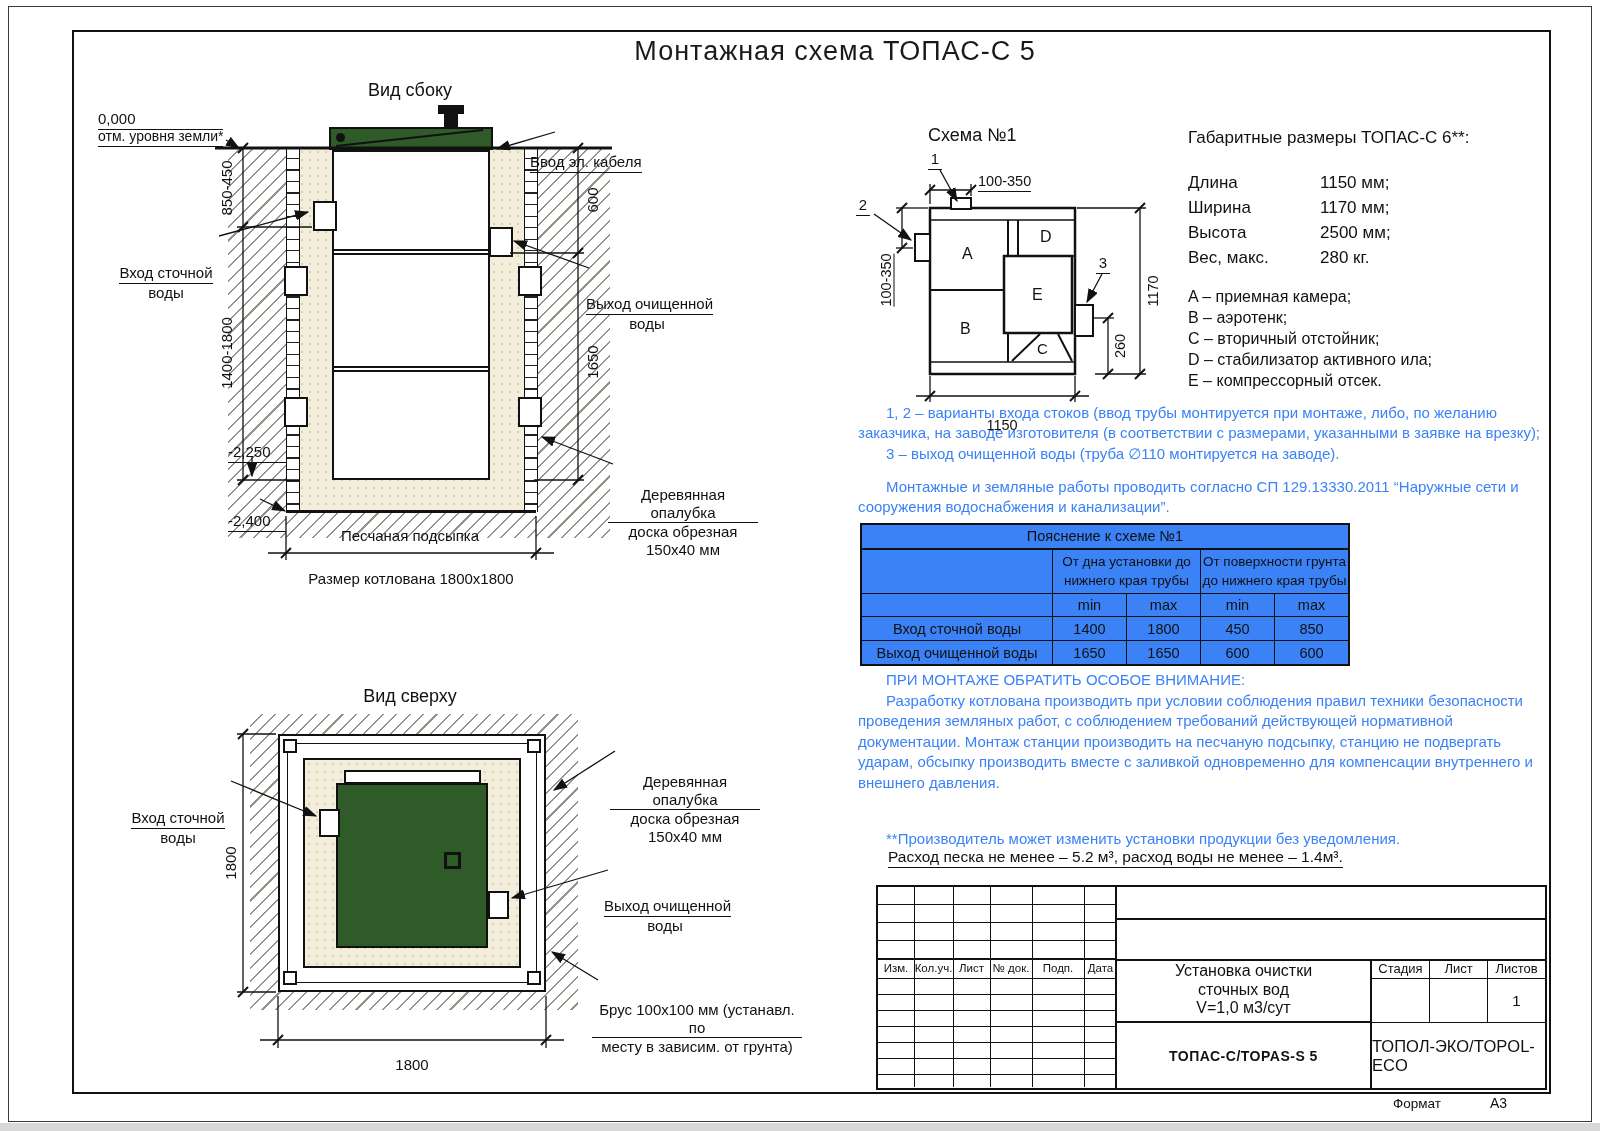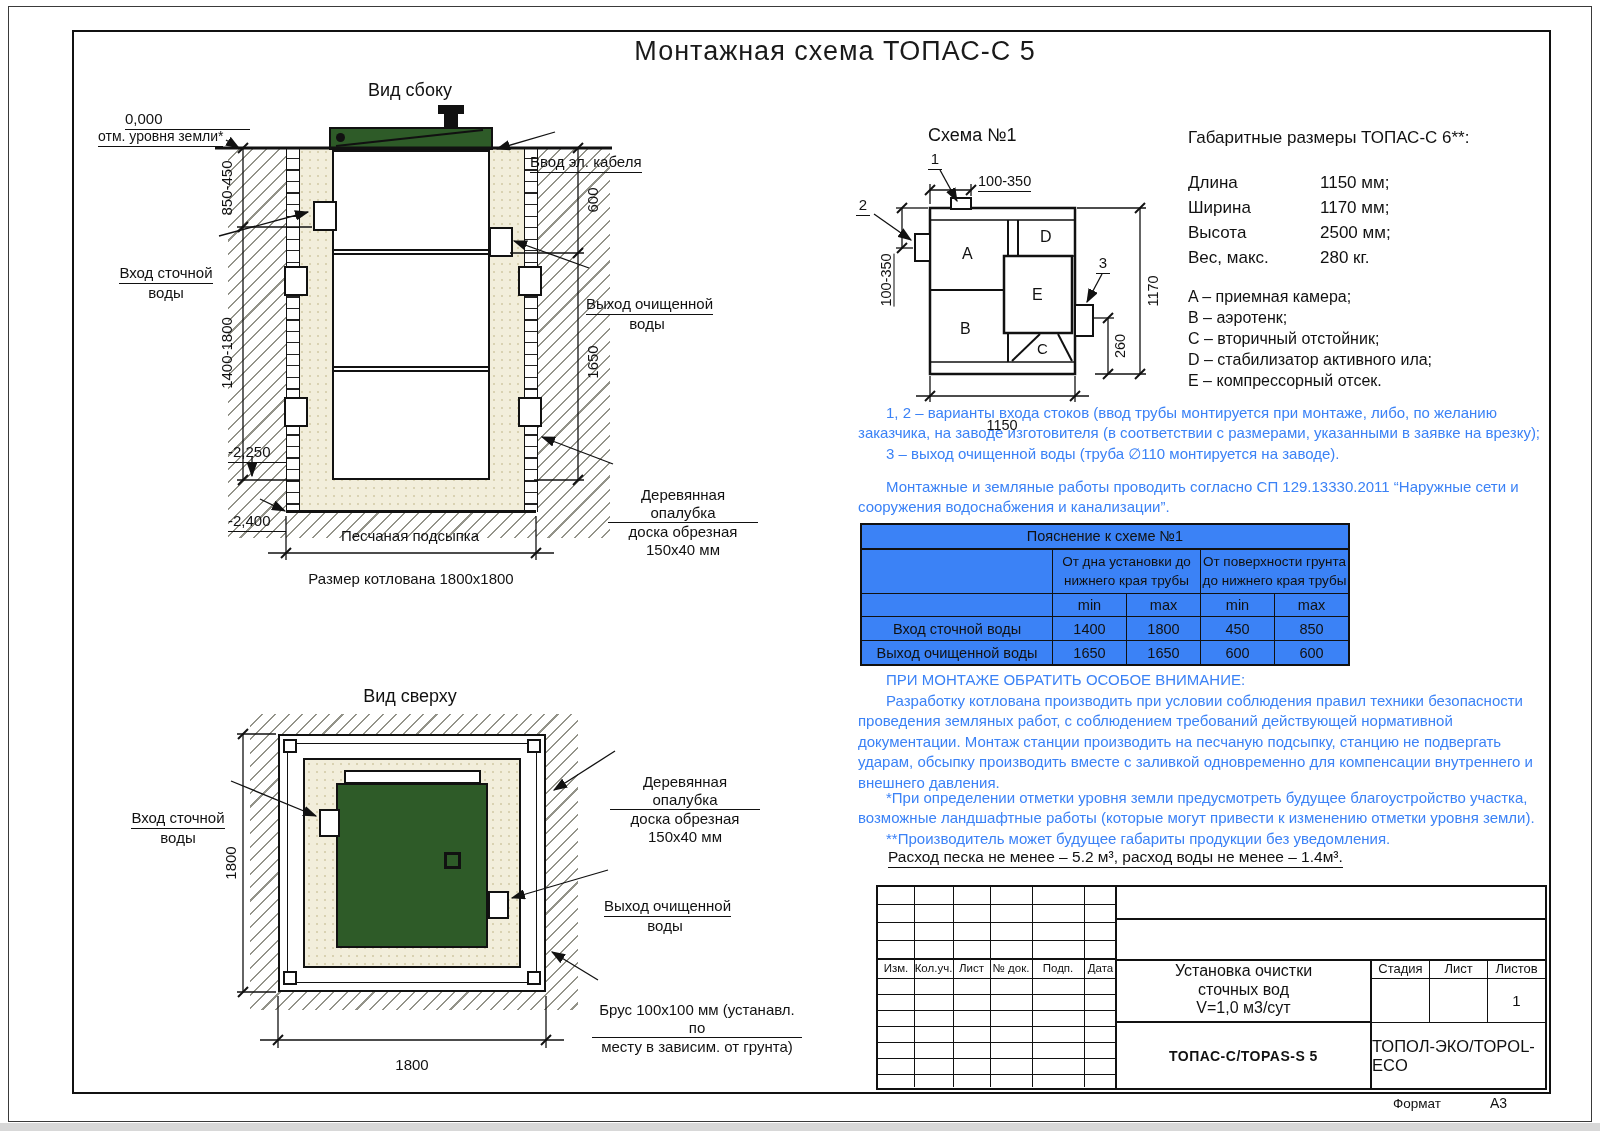--- a/index.html
+++ b/index.html
@@ -221,21 +221,21 @@
 
       <line x1="930" y1="376" x2="930" y2="402"></line>
       <line x1="1075" y1="376" x2="1075" y2="402"></line>
       <line x1="916" y1="396" x2="1089" y2="396"></line>
       <line x1="925" y1="401" x2="935" y2="391" stroke-width="2"></line>
       <line x1="1070" y1="401" x2="1080" y2="391" stroke-width="2"></line>
     </g>
   </svg>
 
   <div class="lbl view-title" style="left:330px;top:80px;width:160px;text-align:center;">Вид сбоку</div>
-  <div class="lbl" style="left:98px;top:110px;margin-left:27px;">
+  <div class="lbl" style="left:98px;top:110px;">
     <span class="ul" style="min-width:125px;">0,000</span>
   </div>
   <div class="lbl" style="left:98px;top:128px;font-size:14px;">
     <span class="ul">отм. уровня земли*</span>
   </div>
   <div class="lbl ctr" style="left:530px;top:113px;">
     <span class="ul">Ввод эл. кабеля</span>
   </div>
   <div class="lbl ctr" style="left:112px;top:224px;width:108px;">
     <span class="ul">Вход сточной</span><br>
@@ -354,22 +354,21 @@
       <div class="xt-name">Выход очищенной воды</div>
       <div class="xt-c">1650</div>
       <div class="xt-c">1650</div>
       <div class="xt-c">600</div>
       <div class="xt-c">600</div>
     </div>
   </div>
 
   <div class="para indent" style="top:670px;">ПРИ МОНТАЖЕ ОБРАТИТЬ ОСОБОЕ ВНИМАНИЕ:</div>
   <div class="para indent" style="top:691px;">Разработку котлована производить при условии соблюдения правил техники безопасности проведения земляных работ, с соблюдением требований действующей нормативной документации. Монтаж станции производить на песчаную подсыпку, станцию не подвергать ударам, обсыпку производить вместе с заливкой одновременно для компенсации внутреннего и внешнего давления.</div>
-  <div class="para indent" style="top:788px;">*При определении отметки уровня земли предусмотреть будущее благоустройство участка, возможные ландшафтные работы (которые могут привести к изменению отметки уровня земли).</div>
-  <div class="para indent" style="top:829px;">**Производитель может будущее габариты продукции без уведомления.</div>
+  <div class="para indent" style="top:829px;">**Производитель может изменить установки продукции без уведомления.</div>
   <div class="lbl" style="left:888px;top:848px;font-size:15.5px;">
     <span class="ul">Расход песка не менее – 5.2 м³, расход воды не менее – 1.4м³.</span>
   </div>
 
   <div class="tb">
     <div class="tb-left">
       <div class="tb-grid-top tb-cols"></div>
       <div class="tb-hdr">
         <span style="left:0;width:36px;">Изм.</span>
         <span style="left:36px;width:39px;">Кол.уч.</span>

